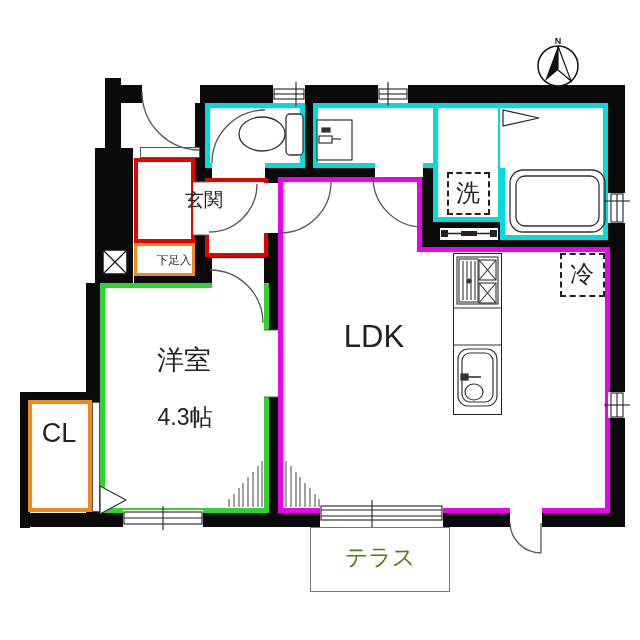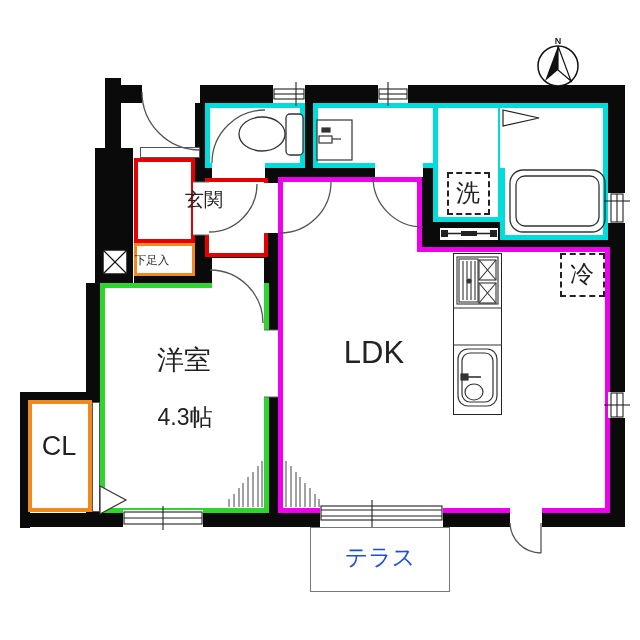--- a/index.html
+++ b/index.html
@@ -222,21 +222,21 @@
 
     <g>
       <circle cx="558" cy="66" r="20" fill="#ffffff" stroke="#111" stroke-width="1.5"></circle>
       <path d="M 558 46 L 545 81 L 558 70 Z" fill="#111"></path>
       <path d="M 558 46 L 571 81 L 558 70 Z" fill="#ffffff" stroke="#111" stroke-width="1.2"></path>
     </g>
   </svg>
 
   <div class="label" style="left:558px;top:42px;font-size:9px;font-weight:bold;">N</div>
   <div class="label" style="left:164px;top:200px;font-size:19px;margin-left:40px;">玄関</div>
-  <div class="label" style="left:152px;top:260px;font-size:11.5px;">下足入</div>
+  <div class="label" style="left:174px;top:260px;font-size:11.5px;">下足入</div>
   <div class="label" style="left:184px;top:361px;font-size:27px;">洋室</div>
   <div class="label" style="left:185px;top:418px;font-size:23px;">4.3帖</div>
-  <div class="label" style="left:374px;top:353px;font-size:31px;">LDK</div>
-  <div class="label" style="left:59px;top:447px;font-size:27px;">CL</div>
+  <div class="label" style="left:374px;top:337px;font-size:31px;">LDK</div>
+  <div class="label" style="left:59px;top:434px;font-size:27px;">CL</div>
   <div class="label" style="left:468px;top:193px;font-size:24px;">洗</div>
   <div class="label" style="left:582px;top:274px;font-size:24px;">冷</div>
-  <div class="label" style="left:380px;top:558px;font-size:23px;color:#1d4ed8;">テラス</div>
+  <div class="label" style="left:380px;top:558px;font-size:23px;color:#4d7c0f;">テラス</div>
 </div>
 
 </body></html>

